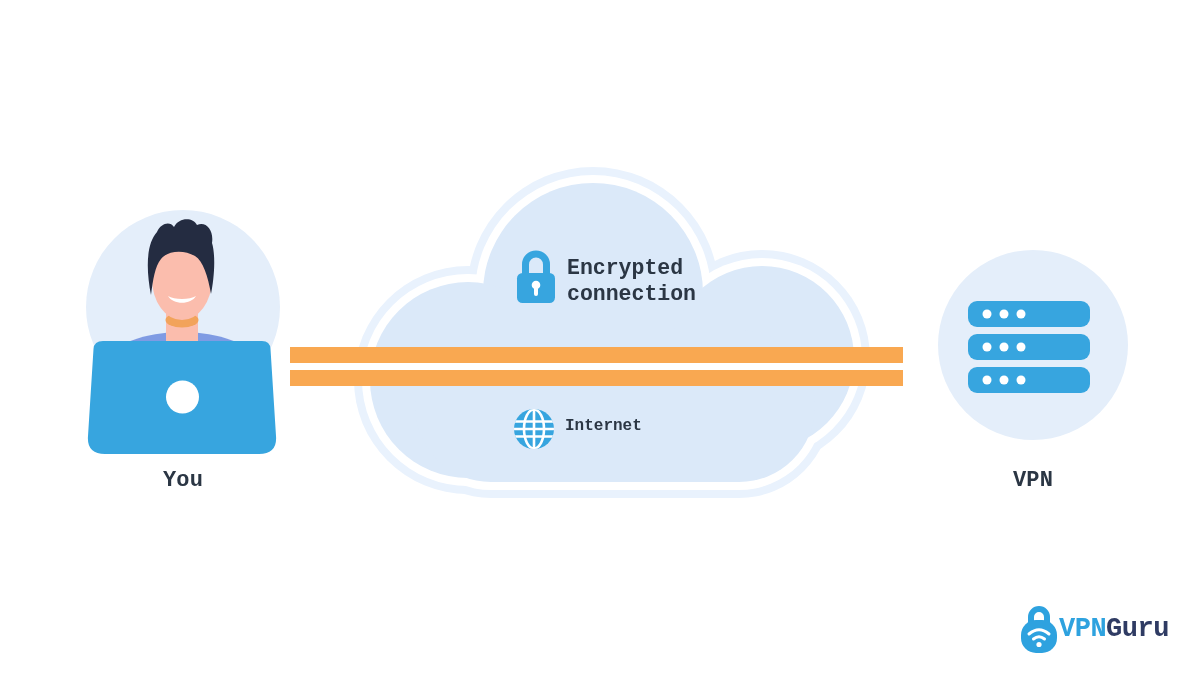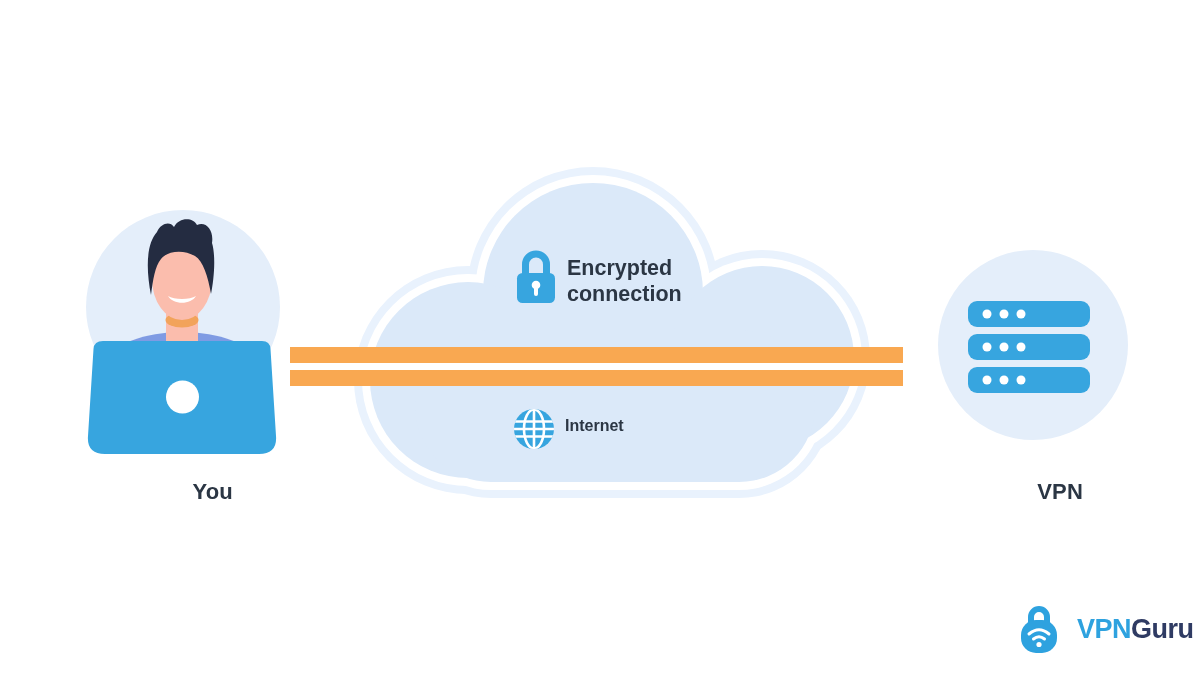--- a/index.html
+++ b/index.html
@@ -13,26 +13,26 @@
     --skin:#FBBDAD;
     --skin-shadow:#F2A35B;
     --collar:#7F9BE3;
     --logo-blue:#2EA2DF;
     --logo-navy:#2F3B63;
   }
   *{margin:0;padding:0;box-sizing:border-box;}
   html,body{background:#ffffff;}
   #canvas{
     position:relative;width:1200px;height:686px;background:#ffffff;overflow:hidden;
-    font-family:Liberation Sans, sans-serif;
+    font-family:Liberation Mono, monospace;
   }
   .abs{position:absolute;}
   .node-label{
     font-size:22px;font-weight:bold;color:var(--text-dark);
-    text-align:right;letter-spacing:0.2px;margin-top:11px;
+    text-align:center;letter-spacing:0.2px;
   }
   
   .cloud-outer{fill:var(--cloud-outline);}
   .cloud-white{fill:#ffffff;}
   .cloud-inner{fill:var(--cloud-fill);}
   
   .tunnel-bar{position:absolute;left:290px;width:613px;height:16px;background:var(--tunnel-orange);}
   .tunnel-stripe{position:absolute;left:290px;width:613px;height:7px;background:#ffffff;}
   
   .enc-label{
@@ -47,21 +47,21 @@
   .f-blue{fill:var(--accent-blue);}
   .f-white{fill:#ffffff;}
   .f-skin{fill:var(--skin);}
   .f-skinshadow{fill:var(--skin-shadow);}
   .f-hair{fill:var(--hair);}
   .f-collar{fill:var(--collar);}
   .f-circle{fill:var(--light-circle);}
   .s-white{stroke:#ffffff;fill:none;}
   .s-blue{stroke:var(--accent-blue);fill:none;}
   
-  .logo{position:absolute;left:1019px;top:604px;display:flex;align-items:center;gap:18px;}
+  .logo{position:absolute;left:1019px;top:604px;display:flex;align-items:center;gap:0;}
   .logo-text{font-size:27px;font-weight:bold;letter-spacing:-0.5px;white-space:nowrap;}
   .logo-text .blue{color:var(--logo-blue);}
   .logo-text .navy{color:var(--logo-navy);}
 </style>
 </head>
 <body>
 
 <div id="canvas">
 
   <svg class="abs" style="left:320px;top:158px;" width="565" height="350" viewBox="320 158 565 350">

